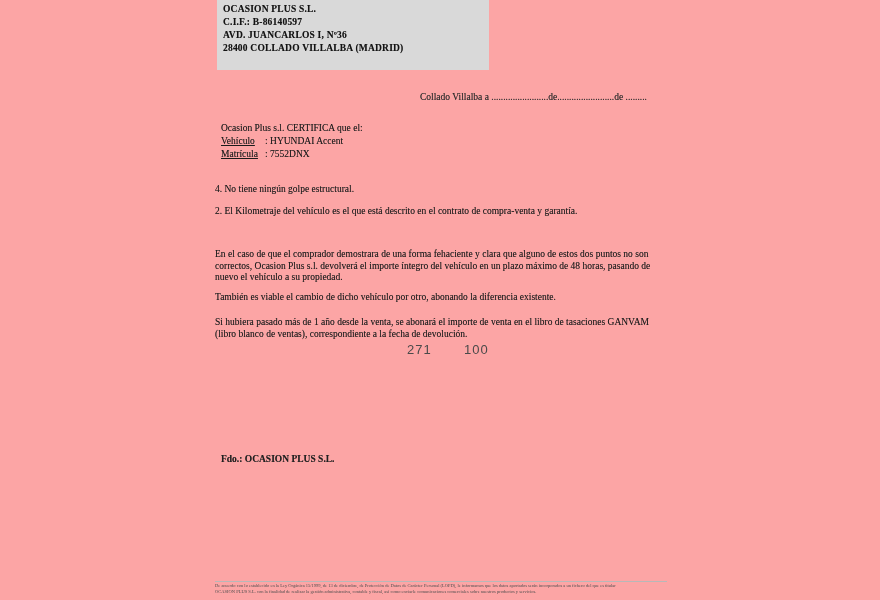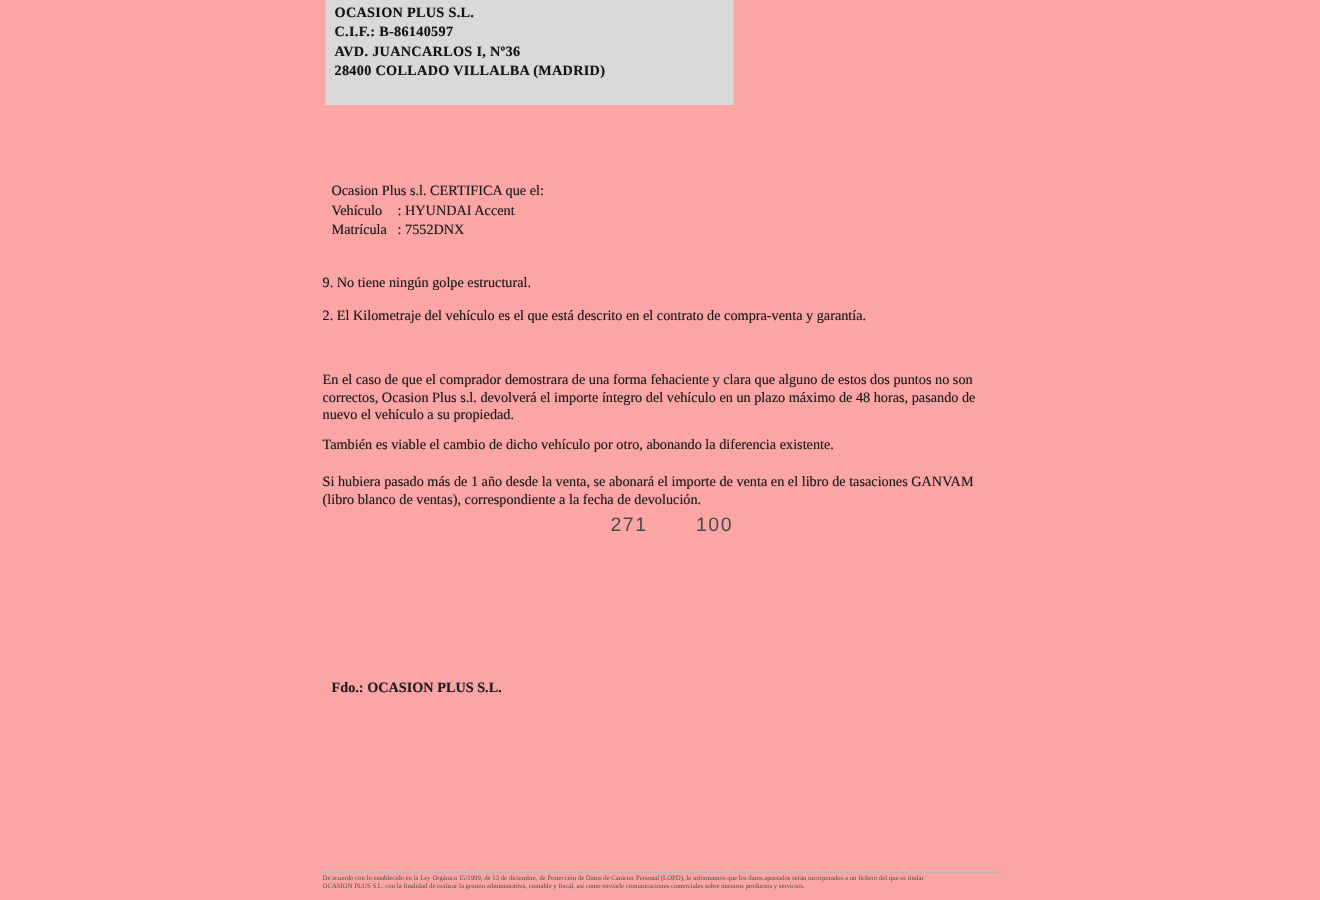--- a/index.html
+++ b/index.html
@@ -41,20 +41,21 @@
     color: #2a2a2a;
   }
 
   .cert {
     position: absolute;
     left: 221px; top: 122px;
     font-size: 9.5px;
     line-height: 13px;
   }
   .cert-label {
+    text-decoration: underline;
     display: inline-block;
     width: 44px;
   }
 
   .clause { position: absolute; font-size: 9.5px; }
   #clause-1 { left: 215px; top: 184px; }
   #clause-2 { left: 215px; top: 206px; }
 
   .para {
     position: absolute;
@@ -108,32 +109,33 @@
 
 <div class="page scan-text">
 
   <div class="letterhead">
     <div class="lh-line">OCASION PLUS S.L.</div>
     <div class="lh-line">C.I.F.: B-86140597</div>
     <div class="lh-line">AVD. JUANCARLOS I, Nº36</div>
     <div class="lh-line">28400 COLLADO VILLALBA (MADRID)</div>
   </div>
 
+  <div class="dateline">Collado Villalba a ........................de........................de .........</div>
 
   <div class="cert">
     <div>Ocasion Plus s.l. CERTIFICA que el:</div>
     <div>
       <span class="cert-label">Vehículo</span><span>: HYUNDAI Accent</span>
     </div>
     <div>
       <span class="cert-label">Matrícula</span><span>: 7552DNX</span>
     </div>
   </div>
 
-  <div class="clause" id="clause-1">9. No tiene ningún golpe estructural.</div>
+  <div class="clause" id="clause-1">4. No tiene ningún golpe estructural.</div>
   <div class="clause" id="clause-2">2. El Kilometraje del vehículo es el que está descrito en el contrato de compra-venta y garantía.</div>
 
   <div class="para" id="para-1">En el caso de que el comprador demostrara de una forma fehaciente y clara que alguno de estos dos puntos no son correctos, Ocasion Plus s.l. devolverá el importe íntegro del vehículo en un plazo máximo de 48 horas, pasando de nuevo el vehículo a su propiedad.</div>
   <div class="para" id="para-2">También es viable el cambio de dicho vehículo por otro, abonando la diferencia existente.</div>
   <div class="para" id="para-3">Si hubiera pasado más de 1 año desde la venta, se abonará el importe de venta en el libro de tasaciones GANVAM (libro blanco de ventas), correspondiente a la fecha de devolución.</div>
 
   <div class="overlay-num" id="overlay-num-1">271</div>
   <div class="overlay-num" id="overlay-num-2">100</div>
 
   <div class="signature">Fdo.: OCASION PLUS S.L.</div>

